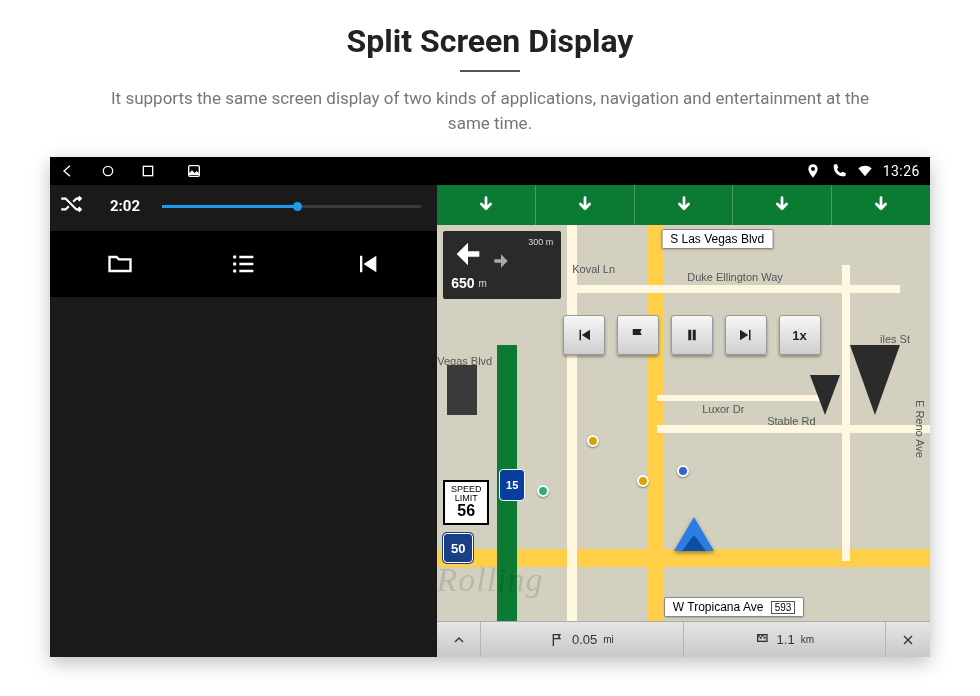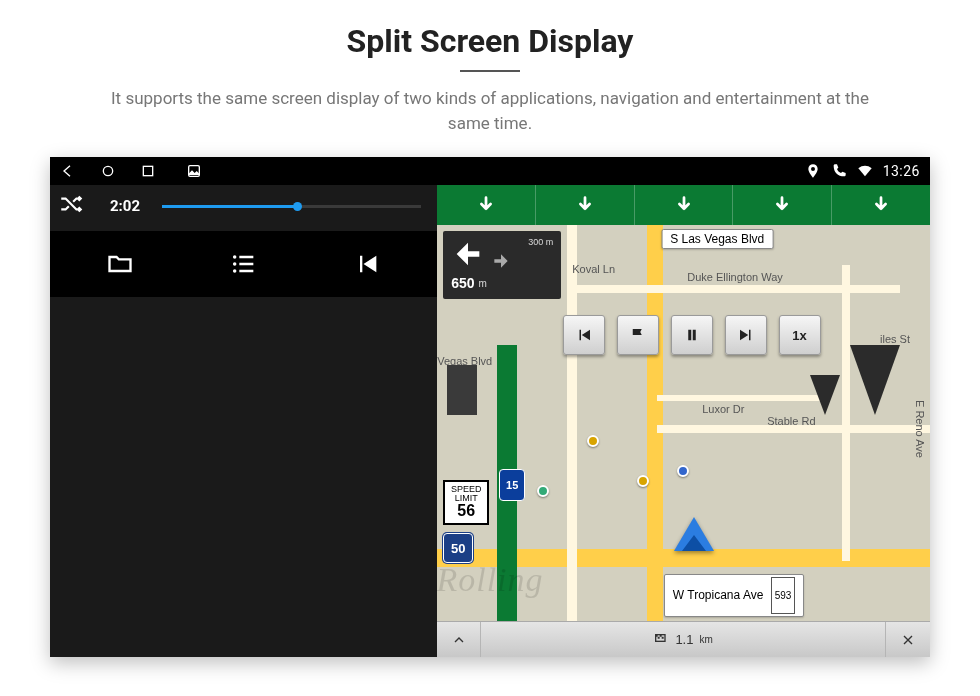--- a/index.html
+++ b/index.html
@@ -202,21 +202,21 @@
 
   .street-badge{
     position:absolute;
     background:#fff; border:1px solid #888;
     font-size:12px; padding:2px 8px; border-radius:2px;
     box-shadow:0 1px 2px rgba(0,0,0,.2);
   }
   .street-badge.top{ top:4px; left:50%; transform:translateX(-20%); }
   .street-badge.bottom{ bottom:4px; left:46%; }
   .street-badge .num{
-    display:inline-block; margin-left:4px; padding:12px 3px;
+    display:inline-block; margin-left:4px; padding:0 3px;
     border:1px solid #555; font-size:10px;
   }
 
   .map-ctrls{
     position:absolute; top:90px; left:50%; transform:translateX(-50%);
     display:flex; gap:12px;padding-left:16px;
   }
   .map-btn{
     width:42px; height:40px;
     background:linear-gradient(#f6f6f6,#cfcfcf);
@@ -476,20 +476,27 @@
       </div>
 
       <div class="nav-bottombar">
         <div class="nav-bcell icon-only">
           <svg viewBox="0 0 24 24">
               <path d="M6 15l6-6 6 6" fill="none" stroke="#333" stroke-width="2"></path>
             </svg>
         </div>
         <div class="nav-bcell">
           <svg viewBox="0 0 24 24">
+              <path d="M5 3v18M5 4h10l-2 3 2 3H5" fill="none" stroke="#333" stroke-width="2"></path>
+            </svg>
+          <span>0.05</span>
+          <span style="font-size:10px">mi</span>
+        </div>
+        <div class="nav-bcell">
+          <svg viewBox="0 0 24 24">
               <rect x="4" y="4" width="14" height="10" fill="none" stroke="#333" stroke-width="2"></rect>
               <path d="M4 4h3v3H4zM10 4h3v3h-3zM7 7h3v3H7zM13 7h3v3h-3z" fill="#333"></path>
             </svg>
           <span>1.1</span>
           <span style="font-size:10px">km</span>
         </div>
         <div class="nav-bcell icon-only">
           <svg viewBox="0 0 24 24">
               <path d="M6 6l12 12M18 6L6 18" stroke="#333" stroke-width="2"></path>
             </svg>

